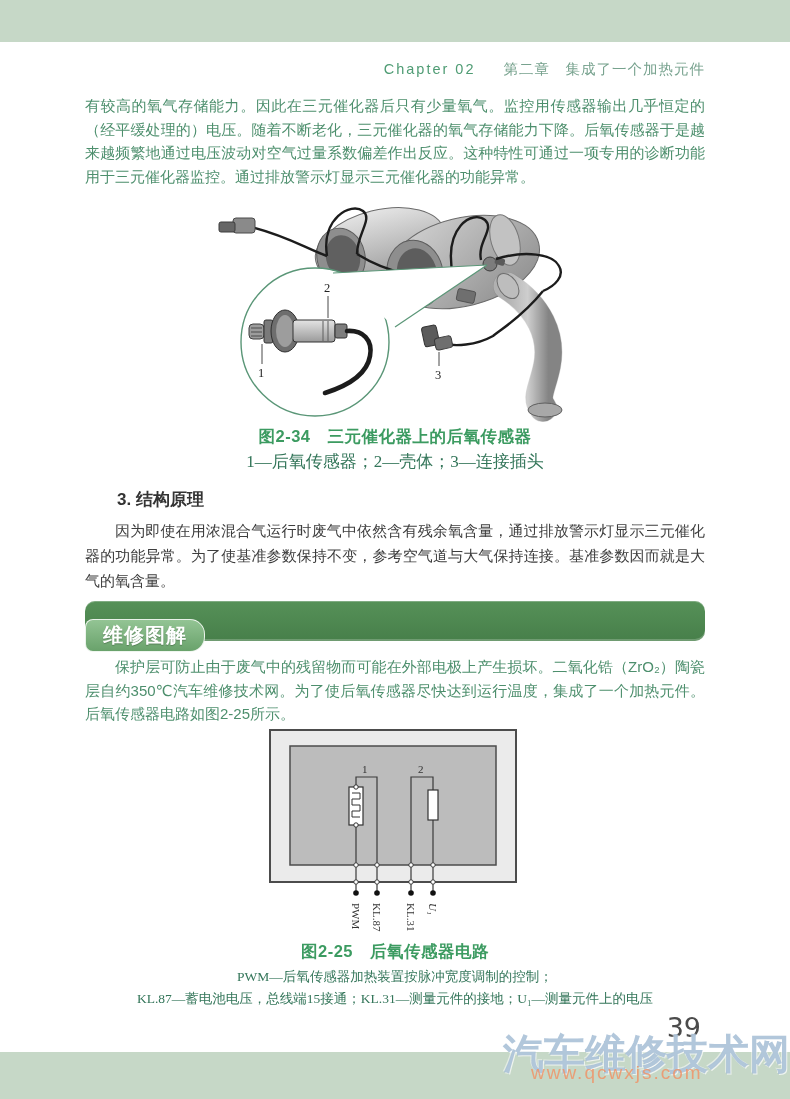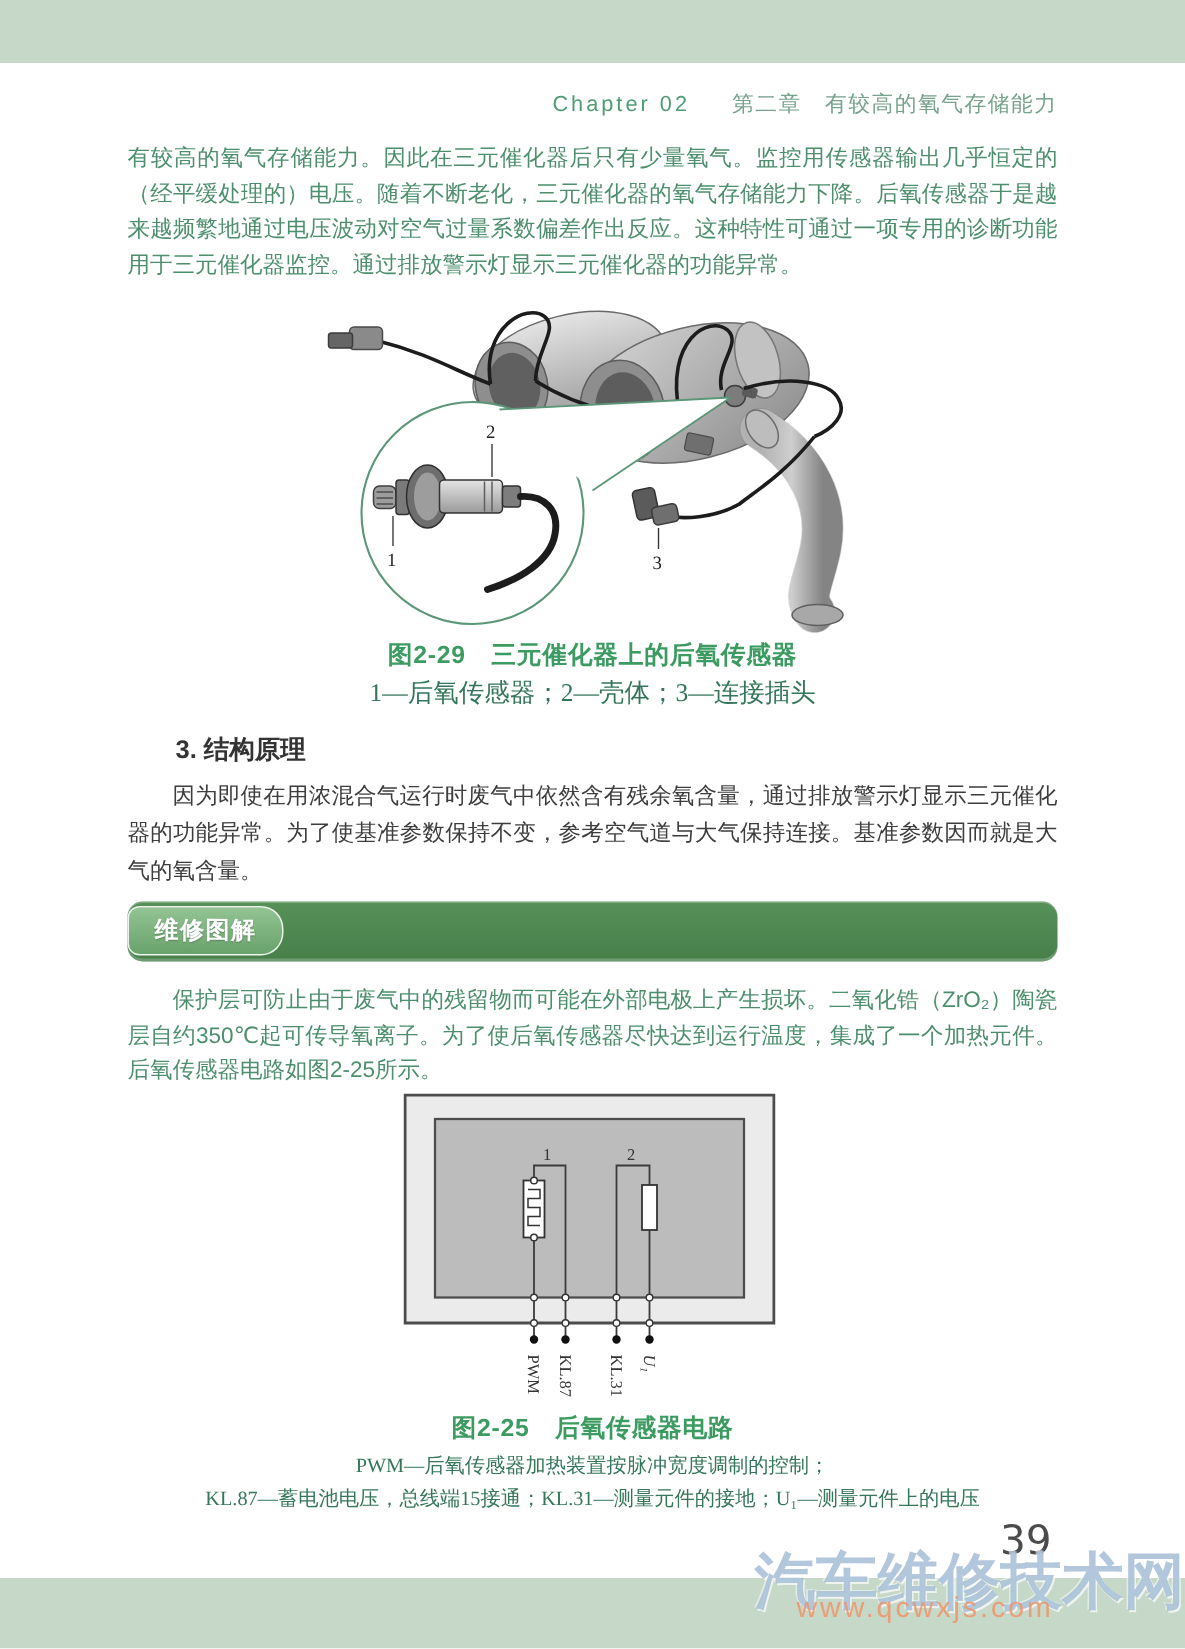--- a/index.html
+++ b/index.html
@@ -28,24 +28,24 @@
             color:#34765a;font-family:"Liberation Serif","DejaVu Serif",serif;}
   #note-224{top:450px;}
 
   #section-heading{left:117px;top:488px;font-size:17px;color:#333;font-weight:600;}
   #paragraph-2{top:519px;color:#3d3d3d;
                font-family:"Liberation Serif","DejaVu Serif",serif;line-height:25px;}
 
   #banner{left:85px;top:601px;width:620px;height:40px;border-radius:10px;
           background:linear-gradient(#569158,#477f4a);
           box-shadow:inset 0 -2px 0 rgba(255,255,255,.22), inset 0 1px 0 rgba(255,255,255,.25);}
-  #banner-tab{position:absolute;left:0;top:3px;height:31px;line-height:31px;
+  #banner-tab{position:absolute;left:0;top:18px;height:31px;line-height:31px;
           padding:0 17px;background:linear-gradient(#93c494,#69a26b);
           border:1px solid rgba(255,255,255,.85);
-          border-radius:8px 15px 15px 8px;color:#fff;font-size:16px;font-weight:bold;
+          border-radius:8px 15px 15px 8px;color:#fff;font-size:20px;font-weight:bold;
           letter-spacing:1px;text-shadow:0 1px 1px rgba(0,0,0,.25);}
 
   #paragraph-3{top:655px;}
 
   #figure-225{left:269px;top:729px;width:248px;height:218px;}
   #caption-225{top:941px;}
   #notes-225{left:85px;top:966px;width:620px;text-align:center;font-size:13.5px;
              color:#34765a;font-family:"Liberation Serif","DejaVu Serif",serif;
              line-height:21.5px;}
 
@@ -60,21 +60,21 @@
 
   svg text{font-family:"Liberation Serif","DejaVu Serif",serif;}
 </style>
 </head>
 <body>
 
 <div class="band" id="band-top"></div>
 
 <div class="abs" id="header-row">
   <span id="header-chapter-en">Chapter 02</span>
-  <span id="header-chapter-cn">第二章　有较高的氧气存储能力</span>
+  <span id="header-chapter-cn">第二章　集成了一个加热元件</span>
 </div>
 
 <div class="abs body-par green-text" id="paragraph-1" style="top:94px;">有较高的氧气存储能力。因此在三元催化器后只有少量氧气。监控用传感器输出几乎恒定的（经平缓处理的）电压。随着不断老化，三元催化器的氧气存储能力下降。后氧传感器于是越来越频繁地通过电压波动对空气过量系数偏差作出反应。这种特性可通过一项专用的诊断功能用于三元催化器监控。通过排放警示灯显示三元催化器的功能异常。</div>
 
 <svg class="abs" id="figure-224" viewBox="0 0 395 228">
   <defs>
     <linearGradient id="metal" x1="0" y1="0" x2="0" y2="1">
       <stop offset="0" stop-color="#e4e4e4"></stop>
         <stop offset="1" stop-color="#9a9a9a"></stop>
     </linearGradient>
@@ -155,32 +155,32 @@
   <g font-size="12.5" fill="#222">
     <line x1="123" y1="102" x2="123" y2="124" stroke="#333" stroke-width=".9"></line>
     <text x="119" y="98">2</text>
     <line x1="57" y1="150" x2="57" y2="170" stroke="#333" stroke-width=".9"></line>
     <text x="53" y="183">1</text>
     <line x1="234" y1="158" x2="234" y2="172" stroke="#333" stroke-width=".9"></line>
     <text x="230" y="185">3</text>
   </g>
 </svg>
 
-<div class="abs fig-caption" id="caption-224">图2-29　三元催化器上的后氧传感器</div>
+<div class="abs fig-caption" id="caption-224">图2-34　三元催化器上的后氧传感器</div>
 <div class="abs fig-note" id="note-224">1—后氧传感器；2—壳体；3—连接插头</div>
 
 <div class="abs" id="section-heading">3. 结构原理</div>
 
 <div class="abs body-par indent" id="paragraph-2">因为即使在用浓混合气运行时废气中依然含有残余氧含量，通过排放警示灯显示三元催化器的功能异常。为了使基准参数保持不变，参考空气道与大气保持连接。基准参数因而就是大气的氧含量。</div>
 
 <div class="abs" id="banner">
   <span id="banner-tab">维修图解</span>
 </div>
 
-<div class="abs body-par green-text indent" id="paragraph-3">保护层可防止由于废气中的残留物而可能在外部电极上产生损坏。二氧化锆（ZrO₂）陶瓷层自约350℃起可传导氧离子。为了使后氧传感器尽快达到运行温度，集成了一个加热元件。后氧传感器电路如图2-25所示。</div>
+<div class="abs body-par green-text indent" id="paragraph-3">保护层可防止由于废气中的残留物而可能在外部电极上产生损坏。二氧化锆（ZrO₂）陶瓷层自约350℃汽车维修技术网。为了使后氧传感器尽快达到运行温度，集成了一个加热元件。后氧传感器电路如图2-25所示。</div>
 
 <svg class="abs" id="figure-225" viewBox="0 0 248 218">
   <rect x="1" y="1" width="246" height="152" fill="#ebebeb" stroke="#4c4c4c" stroke-width="2"></rect>
   <rect x="21" y="17" width="206" height="119" fill="#bcbcbc" stroke="#4c4c4c" stroke-width="1.5"></rect>
 
   <g stroke="#3a3a3a" stroke-width="1.2" fill="none">
     <path d="M87,96 L87,164"></path>
     <path d="M87,58 L87,48 L108,48 L108,164"></path>
     <path d="M142,164 L142,48 L164,48 L164,61"></path>
     <path d="M164,91 L164,164"></path>

